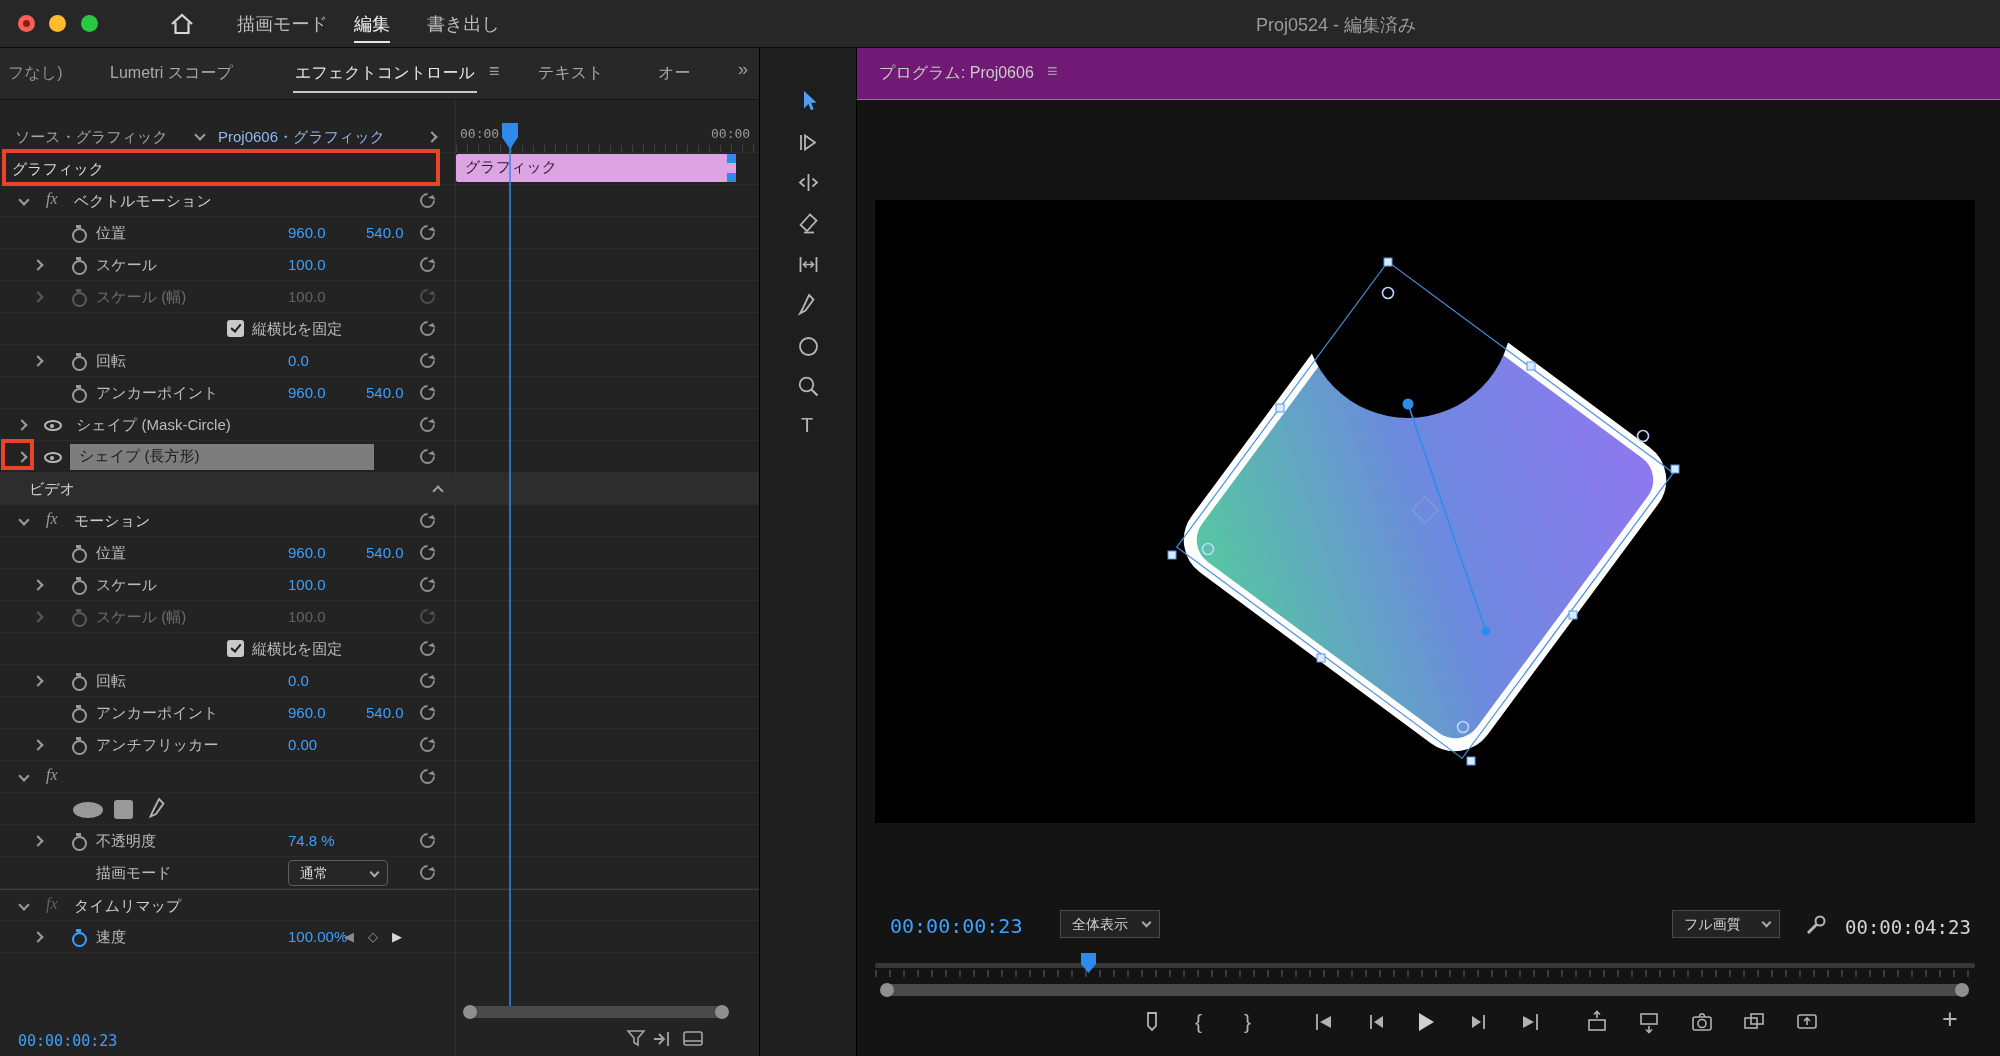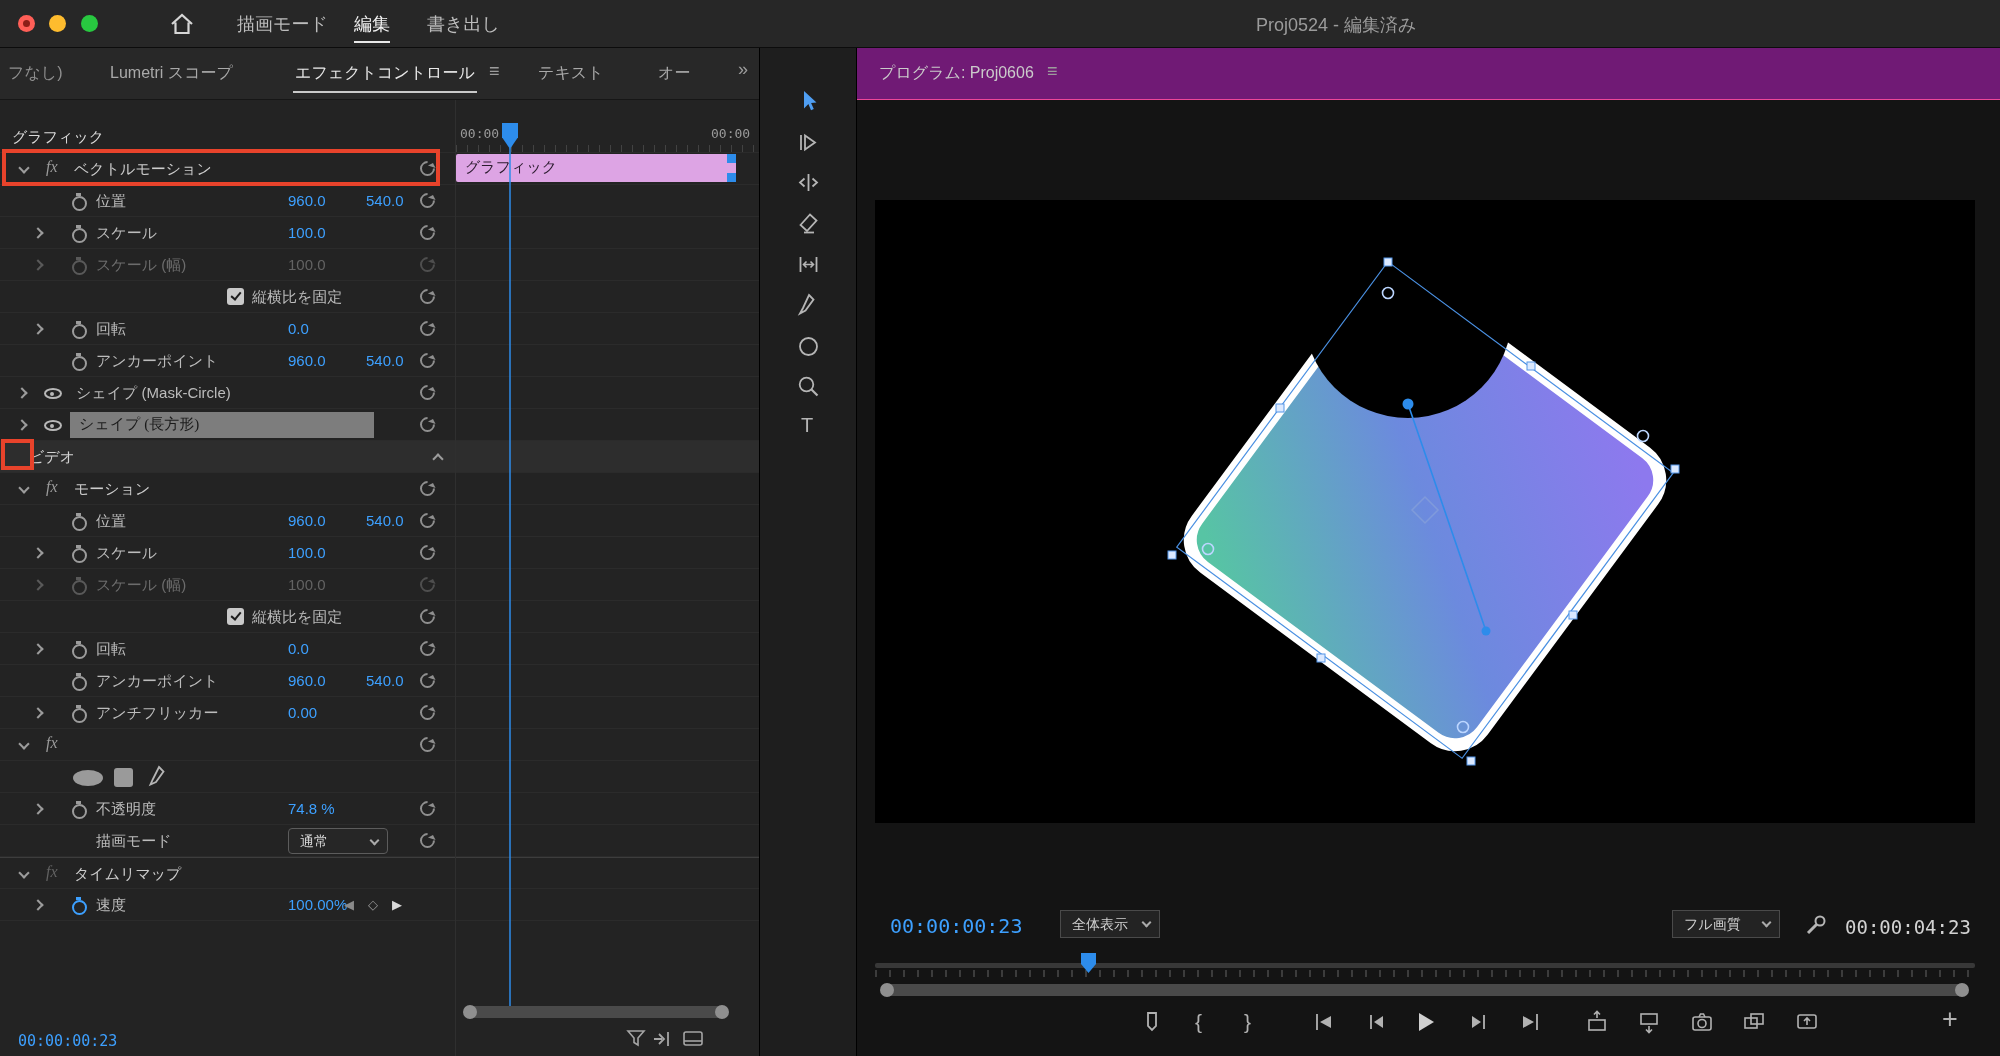--- a/index.html
+++ b/index.html
@@ -55,21 +55,21 @@
   .reset::after { content:""; position:absolute; right:-2px; top:-2px; border:4px solid transparent; border-bottom-color:#8f8f8f; transform:rotate(18deg); }
   .reset.dimi { opacity:.4; }
 
   .eye { position:absolute; top:11px; width:18px; height:11px; border:2px solid #b8b8b8; border-radius:50%; }
   .eye::after { content:""; position:absolute; left:4px; top:1.5px; width:4px; height:4px; background:#b8b8b8; border-radius:50%; }
 
   .cb { position:absolute; left:227px; top:7px; width:17px; height:17px; background:#c9c9c9; border-radius:3px; }
   .cb::after { content:""; position:absolute; left:5.5px; top:2px; width:4px; height:8px; border-right:2.5px solid #1d1d1d; border-bottom:2.5px solid #1d1d1d; transform:rotate(40deg); }
 
   .sel-pill { position:absolute; left:70px; top:3px; width:304px; height:26px; background:#7d7d7d; }
-  .sel-pill .plbl { position:absolute; left:9px; top:3px; font-size:15px; color:#1b1b1b; white-space:nowrap;font-family:Liberation Serif, serif; }
+  .sel-pill .plbl { position:absolute; left:9px; top:3px; font-size:15px; color:#1b1b1b; white-space:nowrap; }
 
   .dd { position:absolute; top:3px; height:26px; background:#262626; border:1px solid #5c5c5c; border-radius:4px; }
   .dd .ddtxt { position:absolute; left:11px; top:4px; font-size:14px; color:#d6d6d6; white-space:nowrap; }
   .dd-chev { position:absolute; right:9px; top:8px; width:7px; height:7px; border-right:2px solid #aaa; border-bottom:2px solid #aaa; transform:rotate(45deg); }
 
   .kf { position:absolute; top:8px; font-size:13px; }
 
   .mask-ellipse { position:absolute; left:73px; top:9px; width:30px; height:16px; background:#9a9a9a; border-radius:50%; }
   .mask-rect { position:absolute; left:114px; top:7px; width:19px; height:19px; background:#9a9a9a; border-radius:3px; }
   .mask-pen { position:absolute; left:148px; top:4px; }
@@ -144,20 +144,26 @@
       <span class="ptab" style="left:110px">Lumetri スコープ</span>
       <span class="ptab active" style="left:295px">エフェクトコントロール</span>
       <span class="pmenu" style="left:489px">≡</span>
       <span class="ptab" style="left:538px">テキスト</span>
       <span class="ptab" style="left:658px">オー</span>
       <span class="pmenu" style="left:738px;top:11px">»</span>
     </div>
 
     <div class="ec-rows">
 
+      <div class="row">
+        <span class="lbl" style="left:15px;color:#a6a6a6">ソース・グラフィック</span>
+        <span class="chev chev-d" style="left:196px;top:10px"></span>
+        <span class="lbl" style="left:218px;color:#8fb8f0">Proj0606・グラフィック</span>
+        <span class="chev chev-r" style="left:428px;top:12px"></span>
+      </div>
 
       <div class="row">
         <span class="lbl" style="left:12px;color:#dadada">グラフィック</span>
       </div>
 
       <div class="row">
         <span class="chev chev-d" style="left:20px;top:11px"></span>
         <span class="fx" style="left:46px">fx</span>
         <span class="lbl" style="left:74px;color:#cdcdcd">ベクトルモーション</span>
         <span class="reset"></span>

